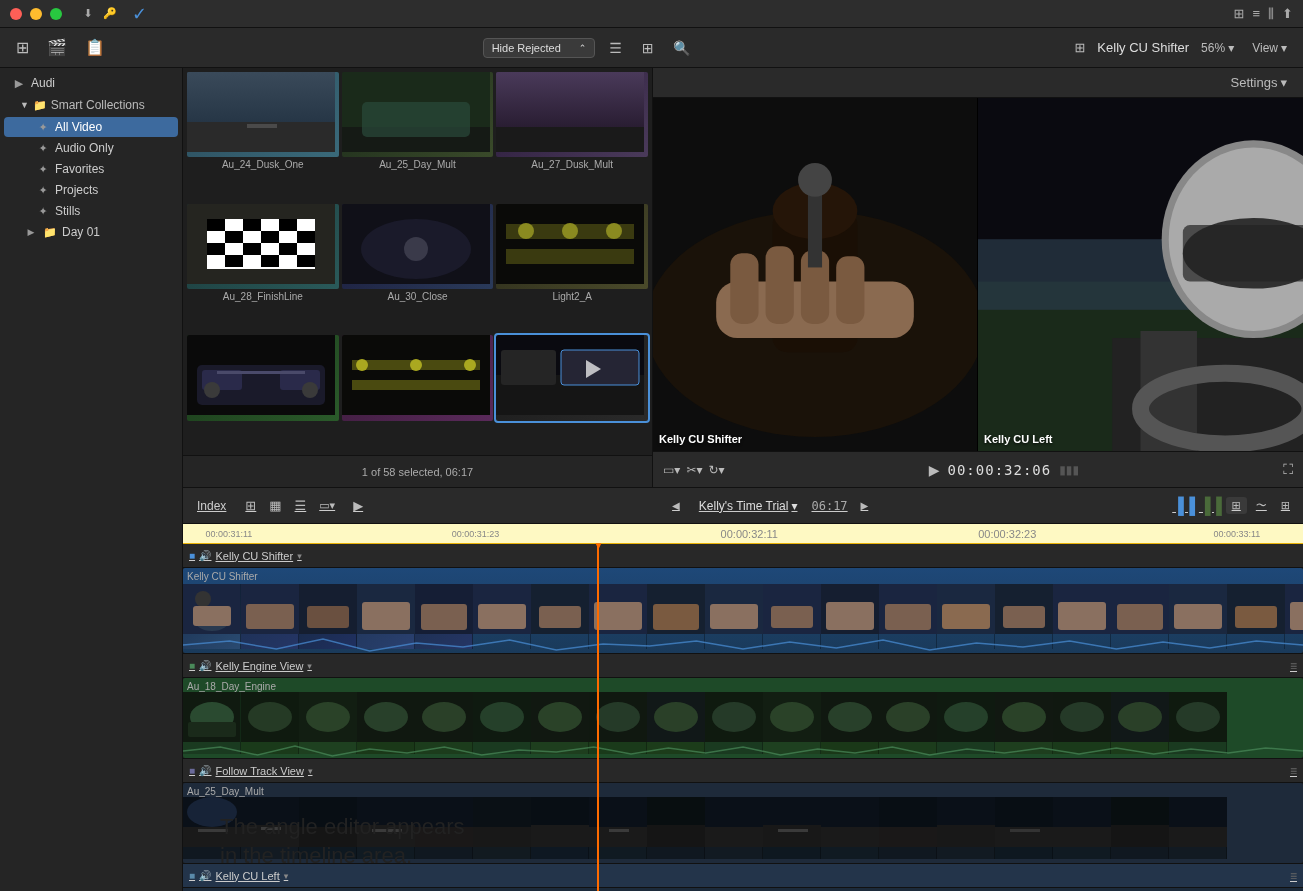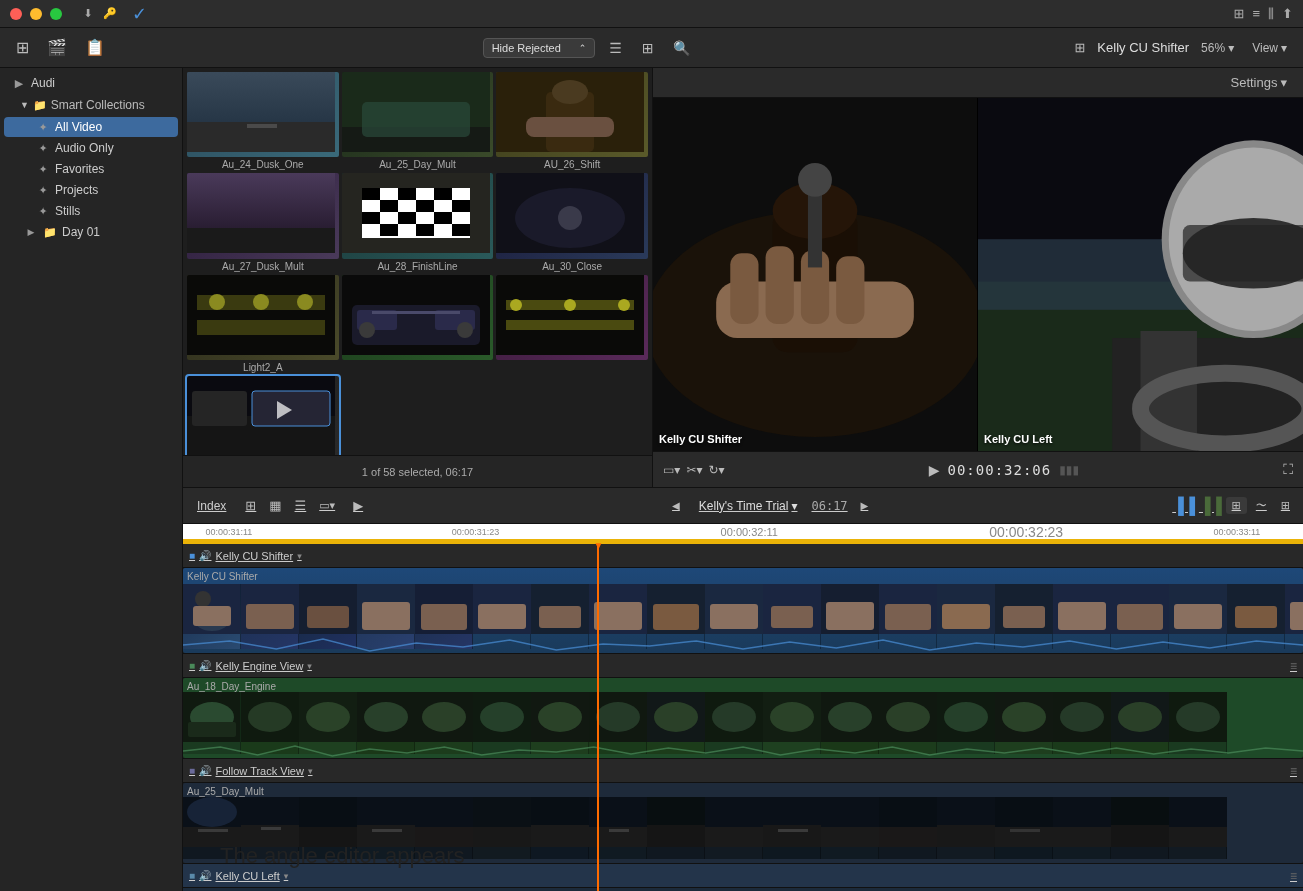--- a/index.html
+++ b/index.html
@@ -204,24 +204,24 @@
       padding: 2px 5px; border-radius: 3px; font-size: 11px;
     }
     .index-btn {
       font-size: 12px; color: #ccc; background: transparent; border: none; cursor: pointer;
       padding: 2px 6px;
     }
     #timeline-content {
       flex: 1; overflow: hidden; position: relative;
     }
     #timeline-ruler {
-      height: 20px; background: #ffffff;
+      height: 20px; background: #fef9c3;
       display: flex; align-items: center;
       font-size: 10px; color: #888; padding: 0 4px;
-      border-bottom: 5px solid #eab308;
+      border-bottom: 1px solid #eab308;
       position: relative; overflow: hidden;
     }
 
     
     #playhead {
       position: absolute;
       top: 0; bottom: 0;
       width: 2px;
       background: #ff6b00;
       z-index: 10;
@@ -386,29 +386,20 @@
             </div>
             <div class="clip-item">
               <div class="clip-thumbnail" style="background: linear-gradient(135deg, rgb(26, 42, 26), rgb(58, 74, 42));"><svg viewBox="0 0 148 80" width="148" height="80">
                   <rect width="148" height="80" fill="#1a2a1a"></rect>
                   <rect x="0" y="55" width="148" height="25" fill="#151a15"></rect>
                   <rect x="20" y="30" width="108" height="35" rx="5" fill="#2a4a3a" opacity="0.7"></rect>
                 </svg></div>
               <div class="clip-label">Au_25_Day_Mult</div>
             </div>
             <div class="clip-item">
-              <div class="clip-thumbnail" style="background: linear-gradient(135deg, rgb(58, 58, 26), rgb(90, 90, 42));"><svg viewBox="0 0 148 80" width="148" height="80">
-                  <rect width="148" height="80" fill="#2a200a"></rect>
-                  <rect x="50" y="20" width="48" height="60" rx="5" fill="#3a2a10"></rect>
-                  <ellipse cx="74" cy="20" rx="18" ry="12" fill="#4a3a20"></ellipse>
-                  <rect x="30" y="45" width="88" height="20" rx="8" fill="#6a5040"></rect>
-                </svg></div>
-              <div class="clip-label">AU_26_Shift</div>
-            </div>
-            <div class="clip-item">
               <div class="clip-thumbnail" style="background: linear-gradient(135deg, rgb(42, 26, 58), rgb(74, 58, 90));"><svg viewBox="0 0 148 80" width="148" height="80">
                   <defs>
                     <linearGradient id="g5" x1="0" y1="0" x2="0" y2="1">
                       <stop offset="0%" stop-color="#4a3a5a"></stop>
                       <stop offset="100%" stop-color="#1a1020"></stop>
                     </linearGradient>
                   </defs>
                   <rect width="148" height="80" fill="url(#g5)"></rect>
                   <rect x="0" y="55" width="148" height="25" fill="#1a1a1a"></rect>
                 </svg></div>
@@ -593,21 +584,21 @@
           <button class="tl-tool-btn">⊞</button>
         </div>
       </div>
 
       <div id="timeline-content">
 
         <div id="timeline-ruler">
           <span style="position:absolute;left:2%;font-size:9px;color:#888;">00:00:31:11</span>
           <span style="position:absolute;left:24%;font-size:9px;color:#888;">00:00:31:23</span>
           <span style="position:absolute;left:48%;font-size:11px;color:#888;">00:00:32:11</span>
-          <span style="position:absolute;left:71%;font-size:14px;color:#888;margin-left:11px;">00:00:32:23</span>
+          <span style="position:absolute;left:71%;font-size:11px;color:#888;">00:00:32:23</span>
           <span style="position:absolute;left:92%;font-size:9px;color:#888;">00:00:33:11</span>
         </div>
 
         <div id="playhead" style="left:37%;top:20px;"></div>
 
         <div class="timeline-track">
           <div class="track-header">
             <span style="font-size:10px;color:#4a90d9;">■</span>
             <span style="font-size:10px;">🔊</span>
             <span style="font-size:11px;color:#ccc;">Kelly CU Shifter</span>
@@ -1028,13 +1019,14 @@
           </div>
         </div>
 
       </div>
     </div>
   </div>
 </div>
 
 <div class="bottom-text">
   <div>The angle editor appears</div>
+  <div>in the timeline area.</div>
 </div>
 
 </body></html>

